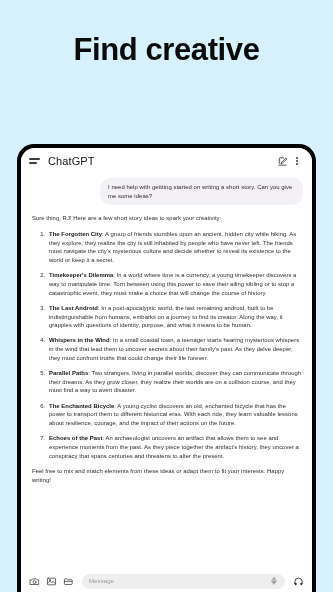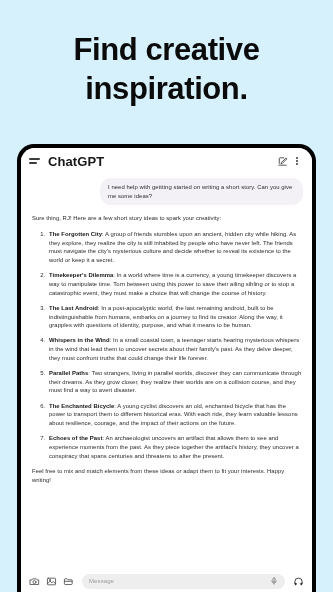--- a/index.html
+++ b/index.html
@@ -78,22 +78,22 @@
   .hamburger i {
     display: block;
     height: 1.3px;
     background: #3c3c3c;
     border-radius: 1px;
   }
   .hamburger i:nth-child(1) { width: 11px; }
   .hamburger i:nth-child(2) { width: 8px; }
 
   .app-title {
-    font-size: 13px;
-    font-weight: 700;
+    font-size: 11px;
+    font-weight: 400;
     color: #171717;
     letter-spacing: 0.1px;
     flex: 1 1 auto;
   }
   .hdr-icon {
     flex: 0 0 auto;
     display: flex;
     align-items: center;
     justify-content: center;
     width: 14px;
@@ -238,21 +238,20 @@
   }
   .headphone-icon svg { display: block; }
 </style>
 </head>
 <body>
 
 <div id="stage">
 
   <div class="headline">
     <span class="headline-line">Find creative</span>
-    <span class="headline-line">inspiration.</span>
   </div>
 
   <div class="phone">
     <div class="screen">
 
       <div class="app-header">
         <div class="hamburger">
           <i></i>
             <i></i>
         </div>

